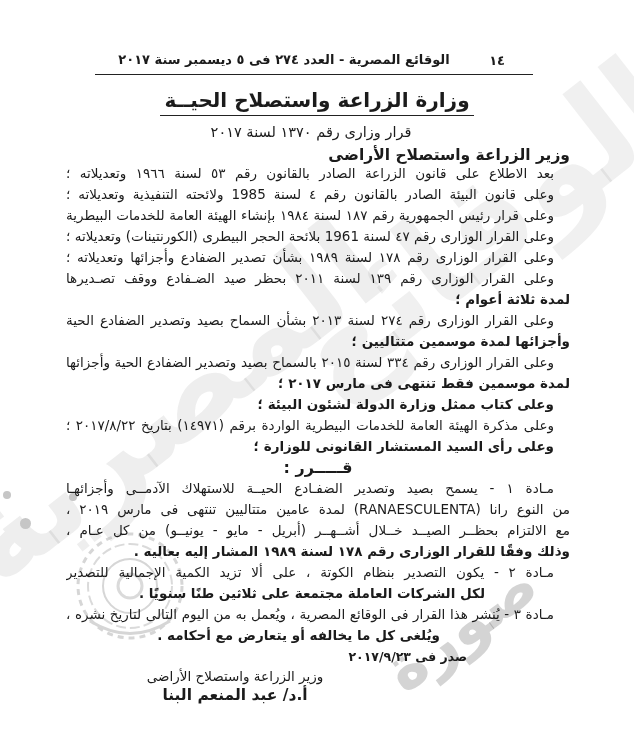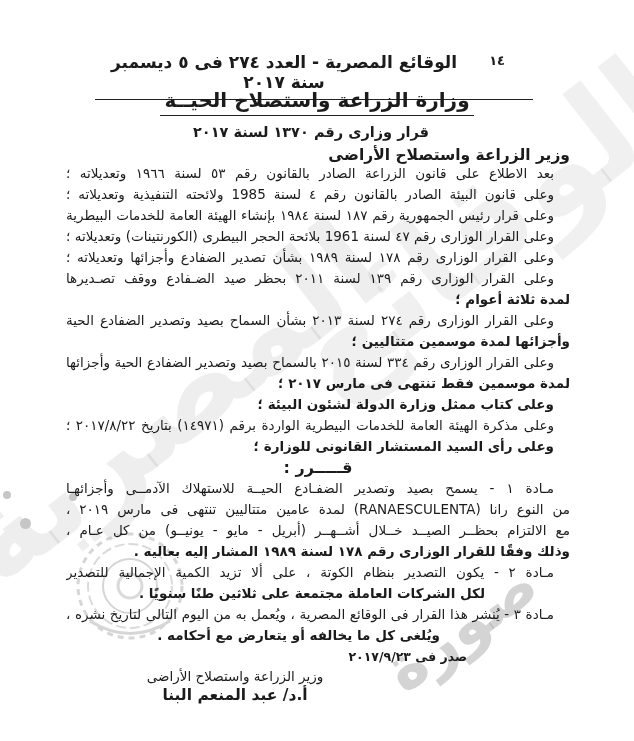--- a/index.html
+++ b/index.html
@@ -18,28 +18,28 @@
   .dot{position:absolute;border-radius:50%;background:#c6c6c6;}
   .dot1{left:20px;top:518px;width:11px;height:11px;}
   .dot2{left:69px;top:493px;width:8px;height:8px;}
   .dot3{left:3px;top:491px;width:8px;height:8px;}
   
   .hdr{
     position:absolute;top:52px;left:95px;width:438px;z-index:2;
     border-bottom:1.6px solid #222;padding-bottom:7px;
   }
   .hdr-title{display:block;text-align:center;padding-right:60px;
-    font-size:17px;font-weight:bold;}
+    font-size:13px;font-weight:bold;}
   .hdr-num{position:absolute;top:1px;right:28px;font-size:13px;font-weight:bold;}
   
   .t1-wrap{position:absolute;top:88px;left:0;right:0;text-align:center;z-index:2;}
   .t1{display:inline-block;font-size:20px;font-weight:bold;
       padding:0 4px 3px 4px;border-bottom:1.6px solid #222;}
   .t2{position:absolute;top:124px;left:0;right:12px;text-align:center;
-      font-size:14.5px;font-weight:bold;z-index:2;}
+      font-size:14.5px;font-weight:normal;z-index:2;}
   .issuer{position:absolute;top:146px;right:64px;font-size:15.5px;
       font-weight:bold;z-index:2;}
   
   .doc-body{position:absolute;top:163px;right:64px;left:66px;z-index:2;
       font-size:13.5px;}
   .line{height:21px;line-height:21px;overflow:hidden;direction:rtl;}
   .line.j{text-align:justify;text-align-last:justify;}
   .line.r{text-align:right;font-weight:bold;}
   .line.c{text-align:center;}
   .line.ind{padding-right:16px;}

